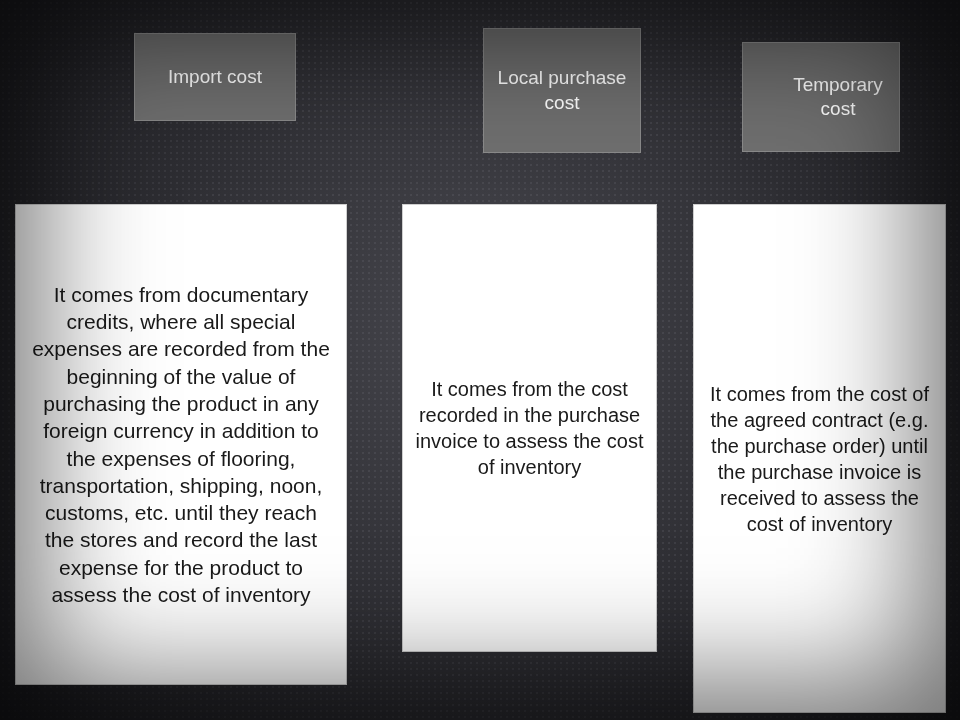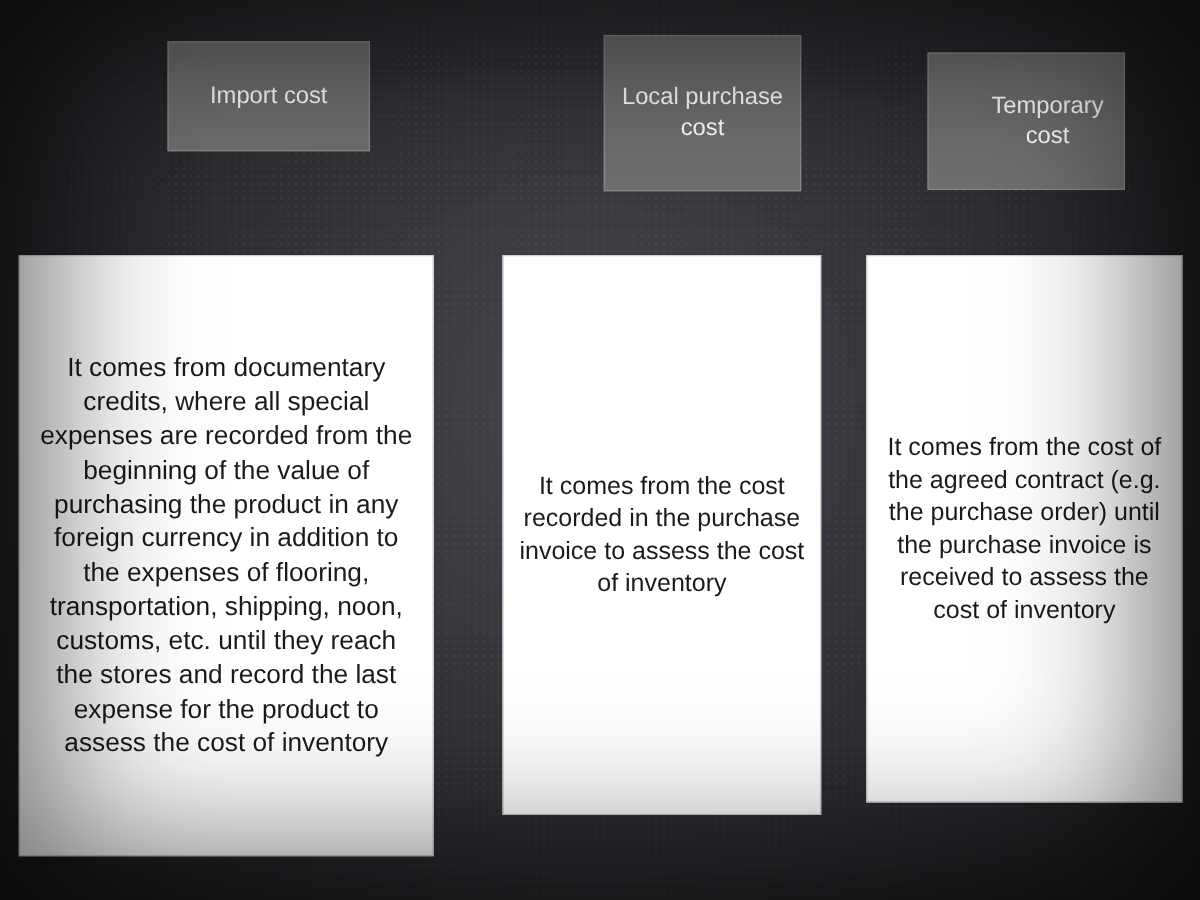--- a/index.html
+++ b/index.html
@@ -73,21 +73,21 @@
     width: 100%;
     line-height: 1.30;
   }
 
   #body-box-1 { left: 15px; top: 204px; width: 332px; height: 481px; }
   #body-box-1 .body-text { font-size: 21px; }
 
   #body-box-2 { left: 402px; top: 204px; width: 255px; height: 448px; }
   #body-box-2 .body-text { font-size: 20px; }
 
-  #body-box-3 { left: 693px; top: 204px; width: 253px; height: 438px; }
+  #body-box-3 { left: 693px; top: 204px; width: 253px; height: 509px; }
   #body-box-3 .body-text { font-size: 20px; }
 </style>
 </head>
 <body>
 
 <div class="slide">
 
   <div class="header-box" id="header-box-1">
     <span>Import cost</span>
   </div>

